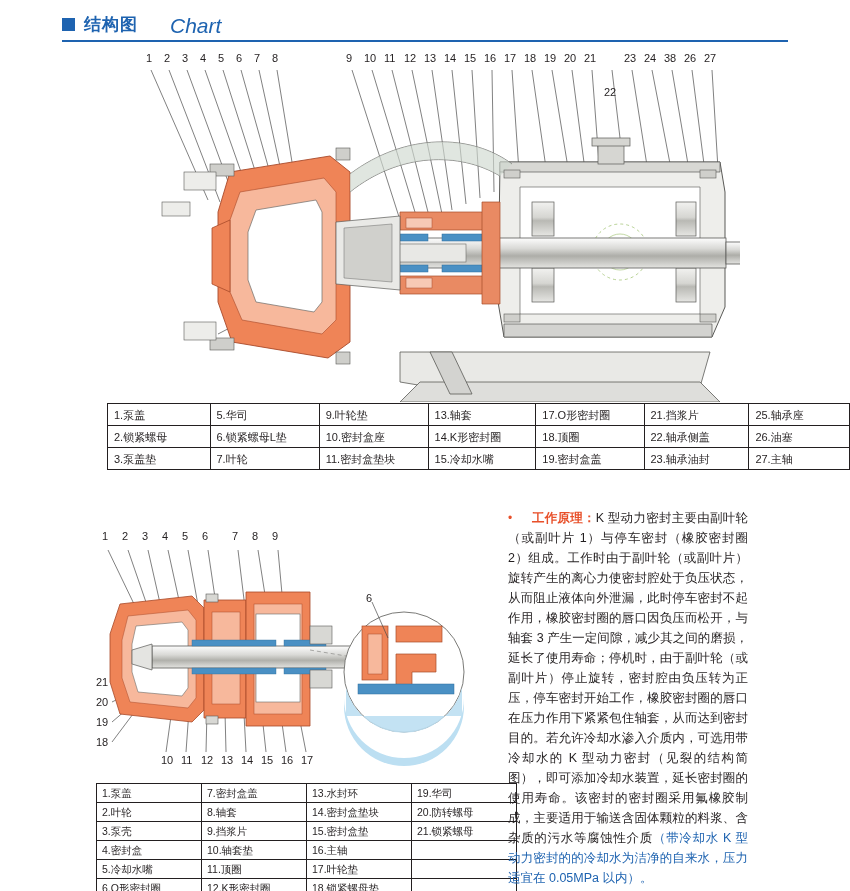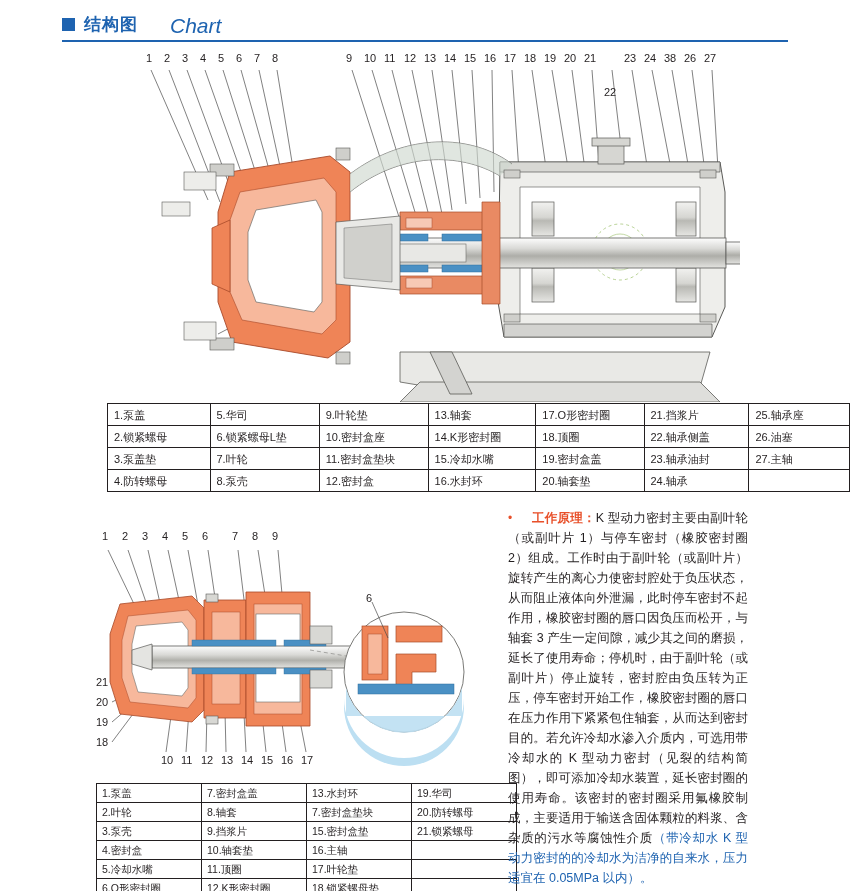--- a/index.html
+++ b/index.html
@@ -274,29 +274,20 @@
       </tr>
       <tr>
         <td>3.泵盖垫</td>
         <td>7.叶轮</td>
         <td>11.密封盒垫块</td>
         <td>15.冷却水嘴</td>
         <td>19.密封盒盖</td>
         <td>23.轴承油封</td>
         <td>27.主轴</td>
       </tr>
-      <tr>
-        <td>4.防转螺母</td>
-        <td>8.泵壳</td>
-        <td>12.密封盒</td>
-        <td>16.水封环</td>
-        <td>20.轴套垫</td>
-        <td>24.轴承</td>
-        <td></td>
-      </tr>
     </tbody>
   </table>
 
 
   <div id="fig2">
     <svg width="400" height="240" viewBox="0 0 400 240" xmlns="http://www.w3.org/2000/svg">
       <defs>
         <linearGradient id="shaftg2" x1="0" y1="0" x2="0" y2="1">
           <stop offset="0" stop-color="#fdfdfd"></stop>
           <stop offset="0.4" stop-color="#d9d9d6"></stop>
@@ -418,21 +409,21 @@
     <tbody>
       <tr>
         <td>1.泵盖</td>
         <td>7.密封盒盖</td>
         <td>13.水封环</td>
         <td>19.华司</td>
       </tr>
       <tr>
         <td>2.叶轮</td>
         <td>8.轴套</td>
-        <td>7.密封盒垫块</td>
+        <td>14.密封盒垫块</td>
         <td>20.防转螺母</td>
       </tr>
       <tr>
         <td>3.泵壳</td>
         <td>9.挡浆片</td>
         <td>15.密封盒垫</td>
         <td>21.锁紧螺母</td>
       </tr>
       <tr>
         <td>4.密封盒</td>

